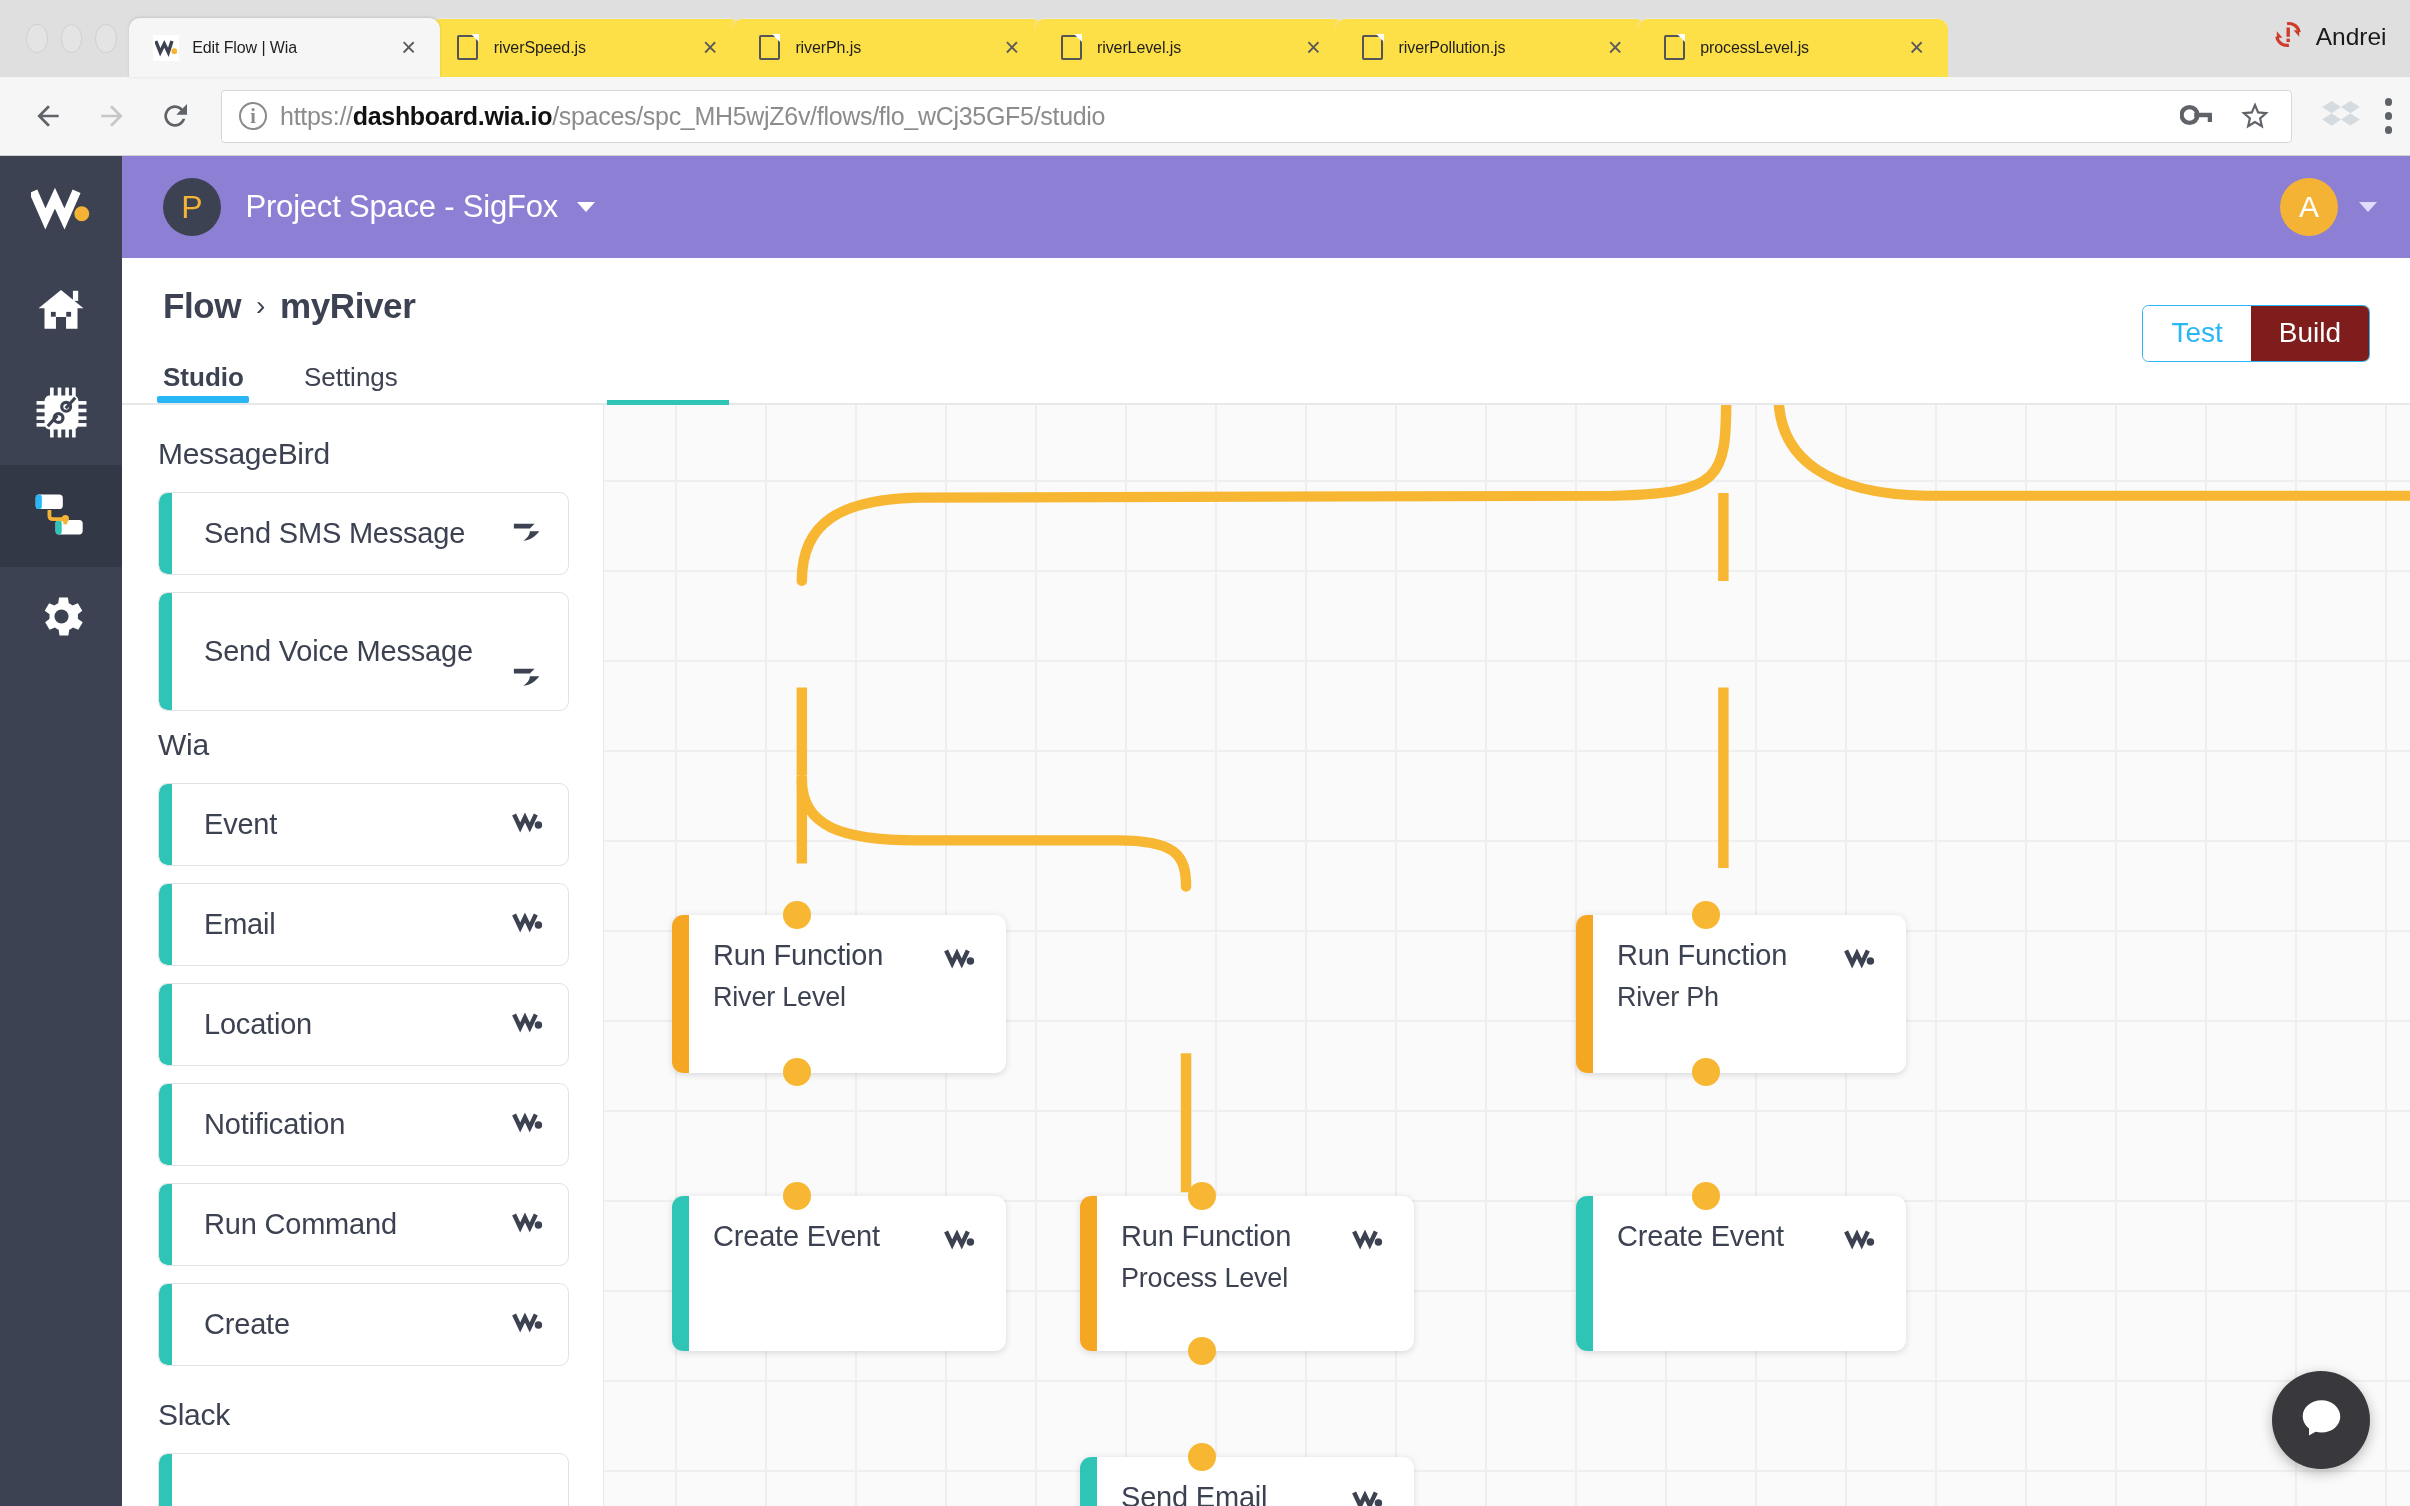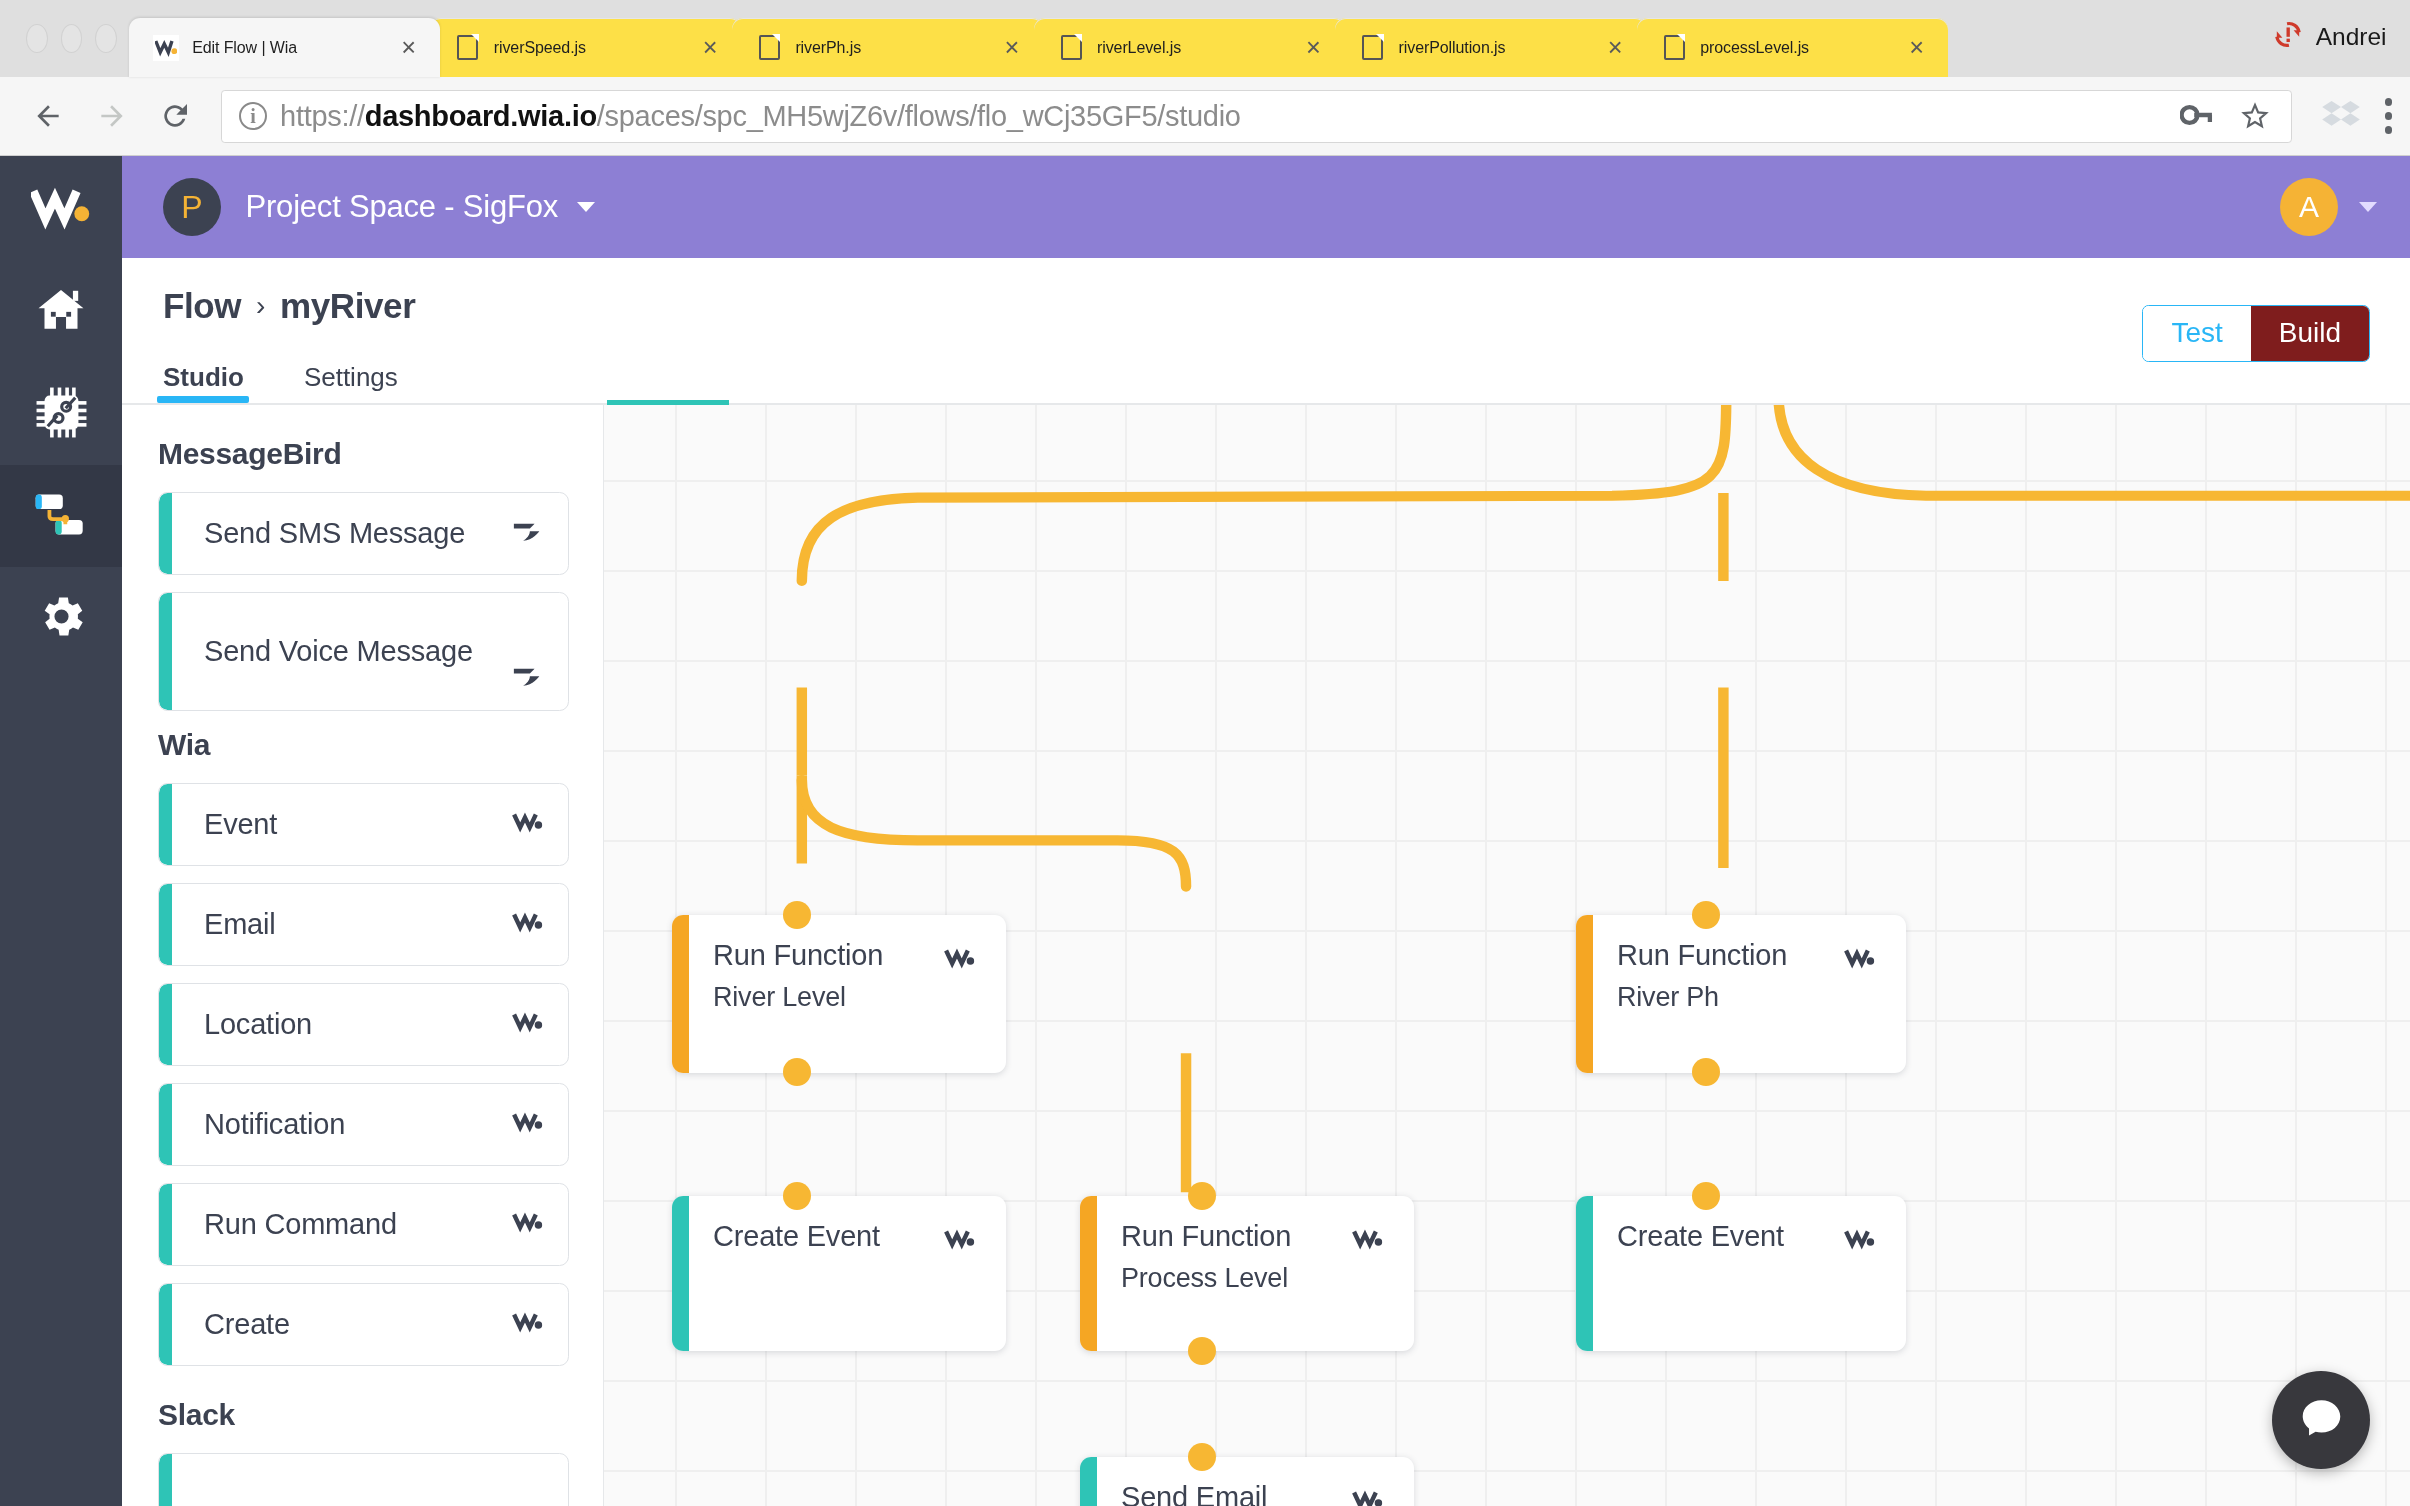--- a/index.html
+++ b/index.html
@@ -67,21 +67,21 @@
   }
   .navbtn { width: 58px; height:58px; display:flex; align-items:center; justify-content:center; border-radius:50%; }
   .omnibox {
     flex: 1 1 auto; height: 53px; background:#fff; border:0.9px solid #d7d7d7;
     border-radius: 3.8px; display:flex; align-items:center; padding: 0 15px 0 17px;
     margin: 0 11.3px; gap: 13px;
   }
   .infoico { width:28px; height:28px; border:2.4px solid #8a8a8a; border-radius:50%;
              color:#8a8a8a; font-size:20px; text-align:center; line-height:24.5px; font-weight:bold;
              font-family:"Liberation Serif", serif; flex:0 0 28px;}
-  .urltext { font-size: 29px; color:#8c8c8c; white-space:nowrap; letter-spacing:-0.3px; flex:1 1 auto; }
+  .urltext { font-size: 25px; color:#8c8c8c; white-space:nowrap; letter-spacing:-0.3px; flex:1 1 auto; }
   .urltext b { color:#111; font-weight:700; }
   .omni-actions { display:flex; align-items:center; gap: 24.5px; padding-right:3.8px; }
   .ext-actions { display:flex; align-items:center; gap: 24.5px; padding-left: 13px; }
   .dots { width: 7.5px; display:flex; flex-direction:column; gap:6.6px; align-items:center; }
   .dots i { width:7.5px; height:7.5px; background:#5f6368; border-radius:50%; display:block; }
 
   
   .app { flex: 1 1 auto; display:flex; min-height:0; }
 
   
@@ -142,21 +142,21 @@
   .btoggle { font-size: 28px; padding: 11.3px 28px; color:#29b6f6; background:#fff; }
   .btoggle.on { background:#7f1d1d; color:#fff; }
 
   .body { flex:1 1 auto; display:flex; min-height:0; }
 
   
   .palette {
     width: 482px; flex: 0 0 482px; background:#fff; border-right: 1.9px solid #e6e8ea;
     padding: 30px 34px 0 36px; overflow: hidden;
   }
-  .grouptitle { font-size: 30px; font-weight:700; color:#3c4251; margin: 17px 0 21px 0; letter-spacing:-0.3px; }
+  .grouptitle { font-size: 30px; font-weight:400; color:#3c4251; margin: 17px 0 21px 0; letter-spacing:-0.3px; }
   .grouptitle.first { margin-top: 1.9px; }
   .pcard {
     height: 83px; border:1.4px solid #dfe2e6; border-radius: 9.4px; background:#fff;
     margin-bottom: 17px; display:flex; align-items:center; position: relative;
     padding: 0 24.5px 0 45px; overflow:hidden;
   }
   .pcard .stripe {
     position:absolute; left:0; top:0; bottom:0; width: 13px; background:#2ec4b6;
     border-top-left-radius:8.5px; border-bottom-left-radius:8.5px;
   }

